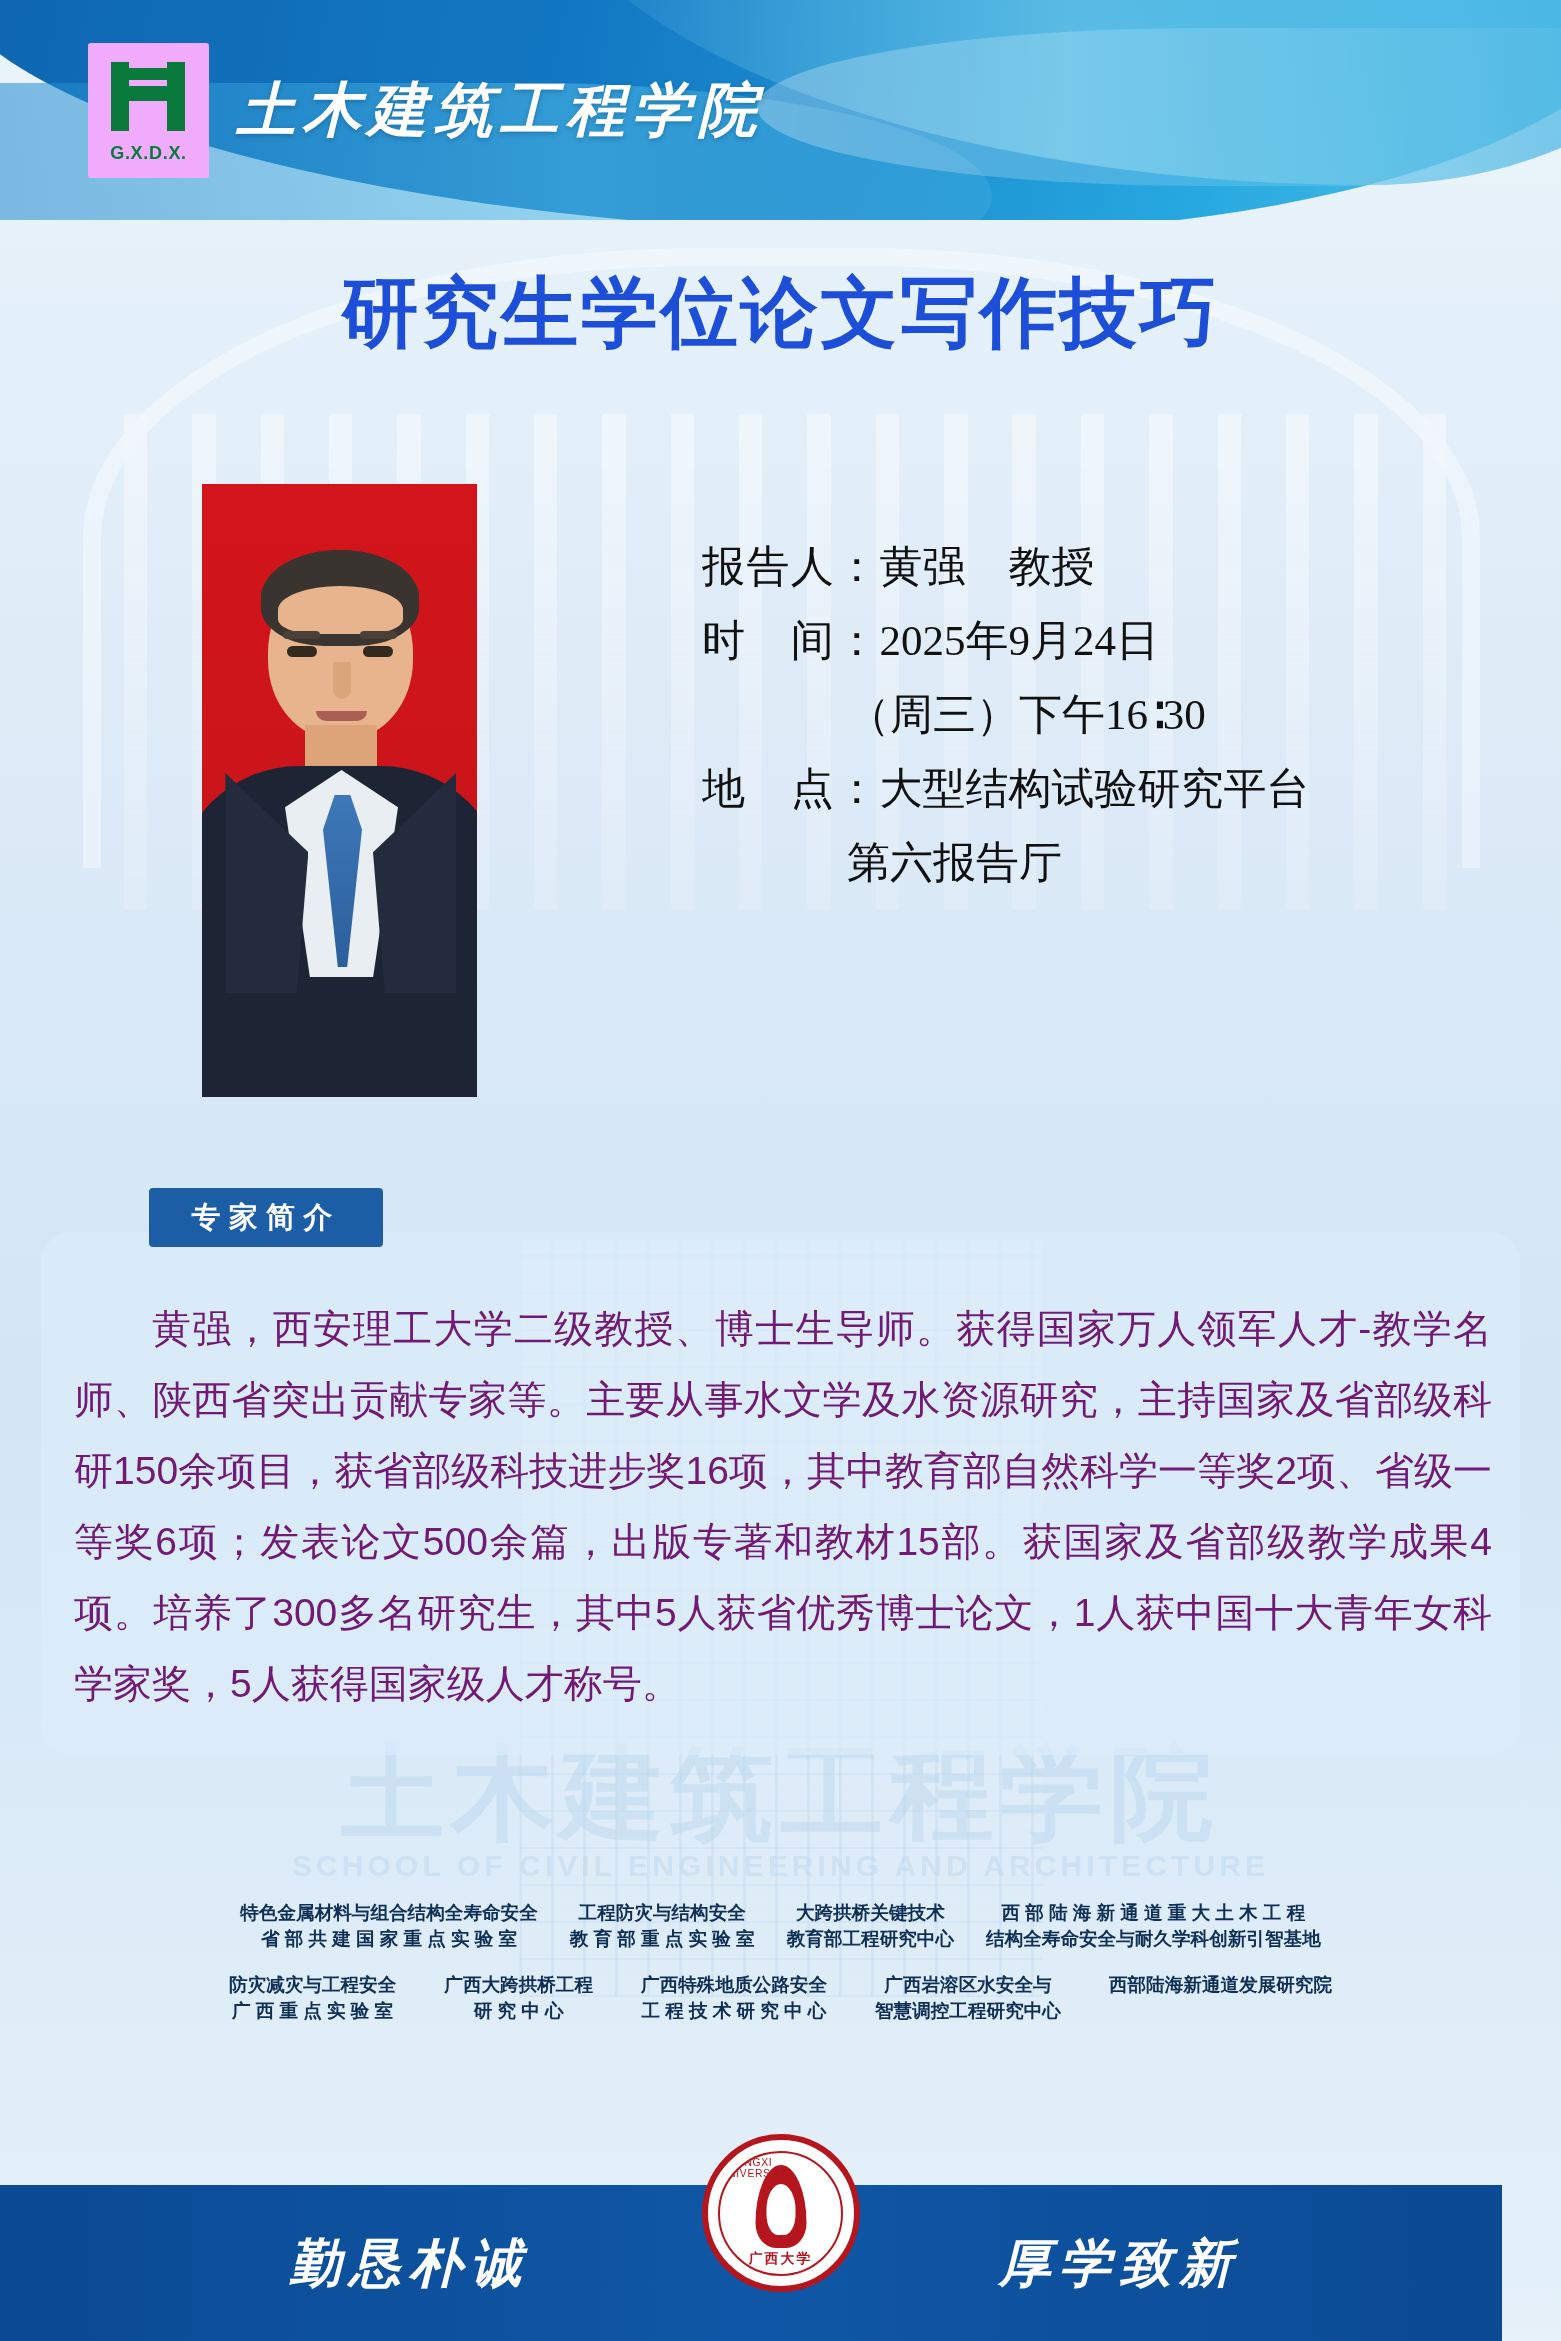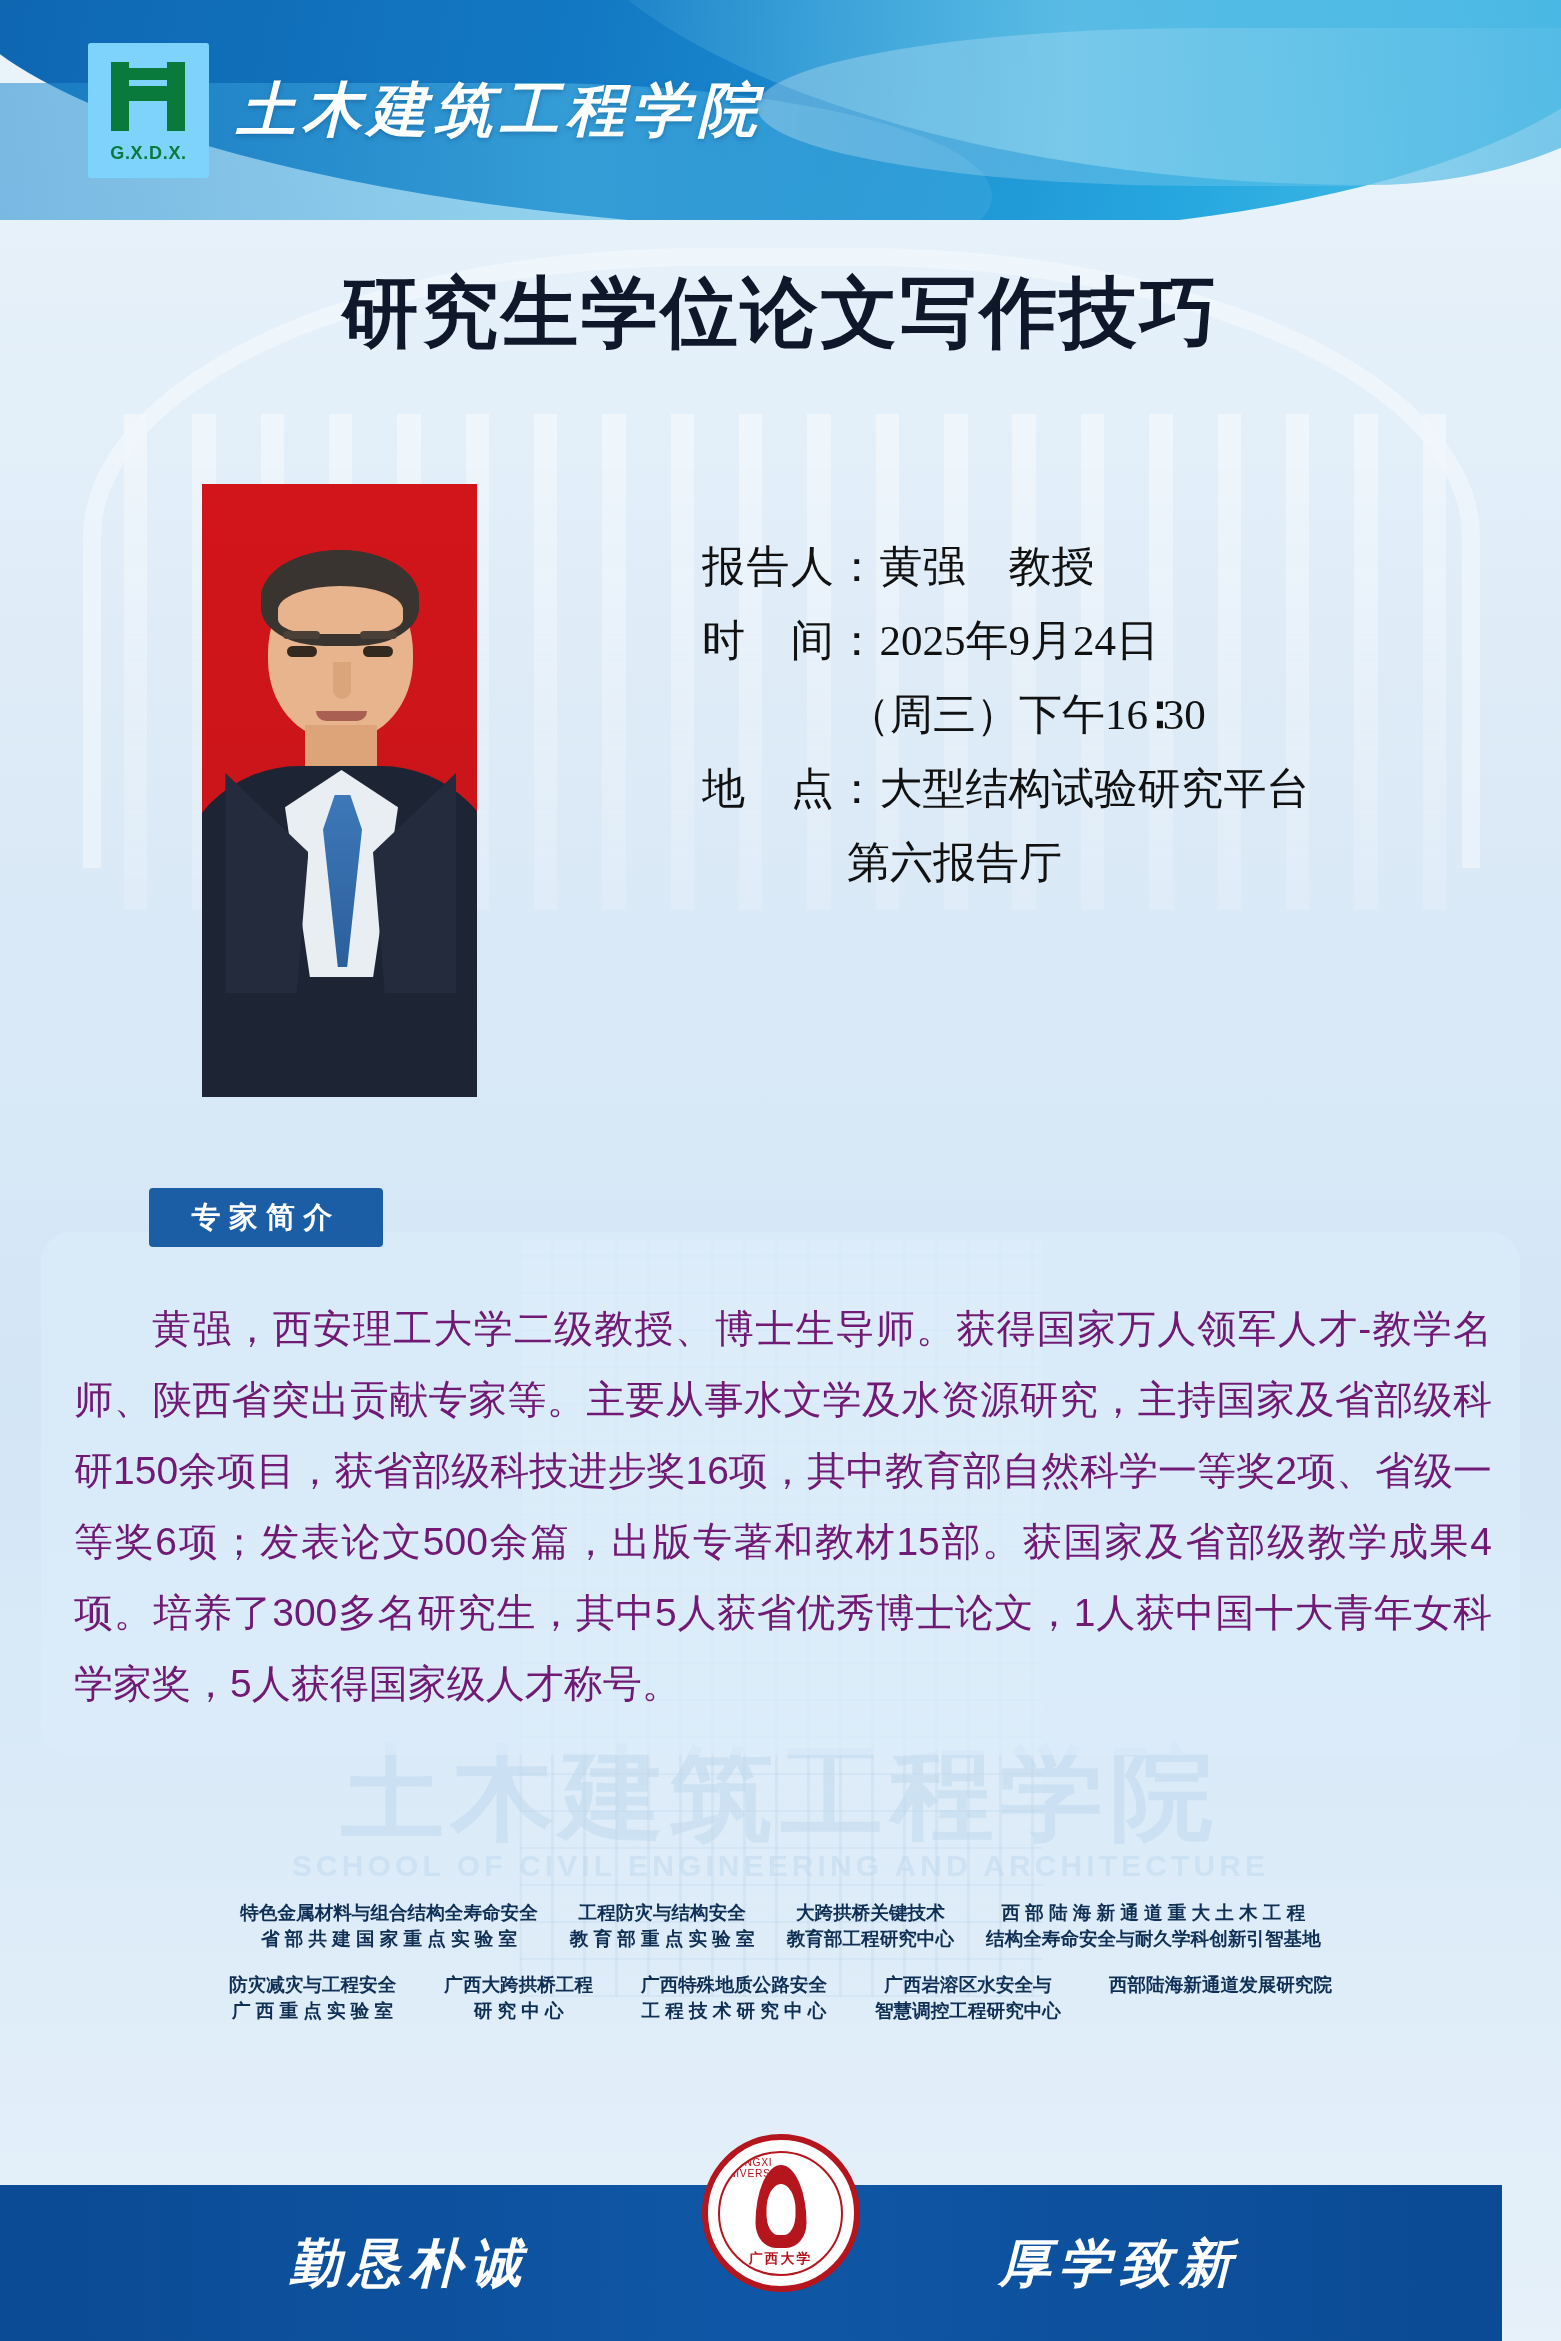--- a/index.html
+++ b/index.html
@@ -79,21 +79,21 @@
     background: linear-gradient(90deg, rgba(255,255,255,.55), rgba(255,255,255,.05));
     border-top-left-radius: 100% 100%;
     border-bottom-left-radius: 100% 100%;
     opacity: .5;
   }
 
   .logo-block {
     position: absolute; left: 88px; top: 43px; display: flex; align-items: center;
   }
   .logo-mark {
-    width: 121px; height: 135px; background: #7dd3fc; position: relative;
+    width: 121px; height: 135px; background: #f0abfc; position: relative;
     border-radius: 2.8px;
   }
   .logo-mark .h {
     position: absolute; left: 23.4px; top: 19px; width: 74px; height: 69px;
   }
   .logo-mark .h:before, .logo-mark .h:after {
     content: ""; position: absolute; top: 0; width: 18px; height: 69px; background: #0a7a3c;
   }
   .logo-mark .h:before { left: 0; }
   .logo-mark .h:after { right: 0; }
@@ -110,21 +110,21 @@
   .logo-text {
     margin-left: 27.5px; color: #ffffff; font-size: 59px; font-weight: bold;
     letter-spacing: 6.9px; font-family: "Liberation Serif", serif;
     font-style: italic;
     text-shadow: 0 2.1px 5.5px rgba(0,60,110,.35);
   }
 
   
   .poster-title {
     position: absolute; left: 0; right: 0; top: 262px; text-align: center;
-    color: #0f172a; font-size: 77px; font-weight: bold; letter-spacing: 2.8px;
+    color: #1d4ed8; font-size: 77px; font-weight: bold; letter-spacing: 2.8px;
   }
   .portrait-frame {
     position: absolute; left: 202px; top: 484px; width: 275px; height: 613px;
     background: linear-gradient(180deg, #d2151a 0%, #c5151a 100%);
     overflow: hidden;
   }
   .portrait-frame .head {
     position: absolute; left: 66px; top: 83px; width: 145px; height: 172px;
     background: #e8b48d; border-radius: 50% 50% 46% 46%;
   }

